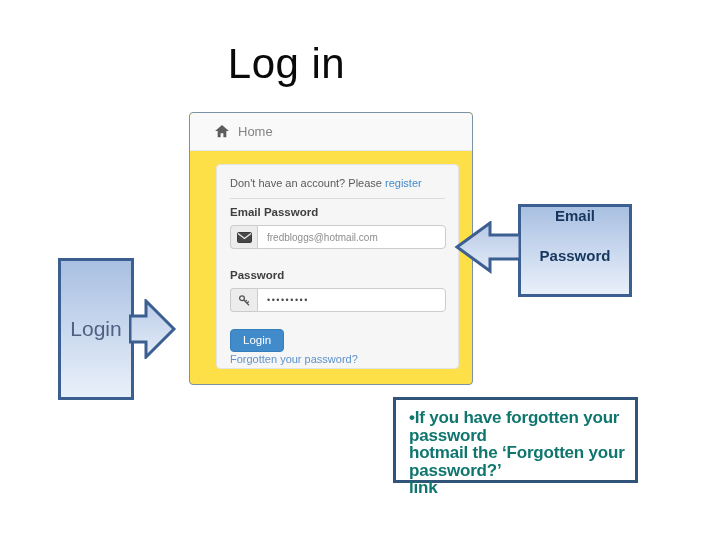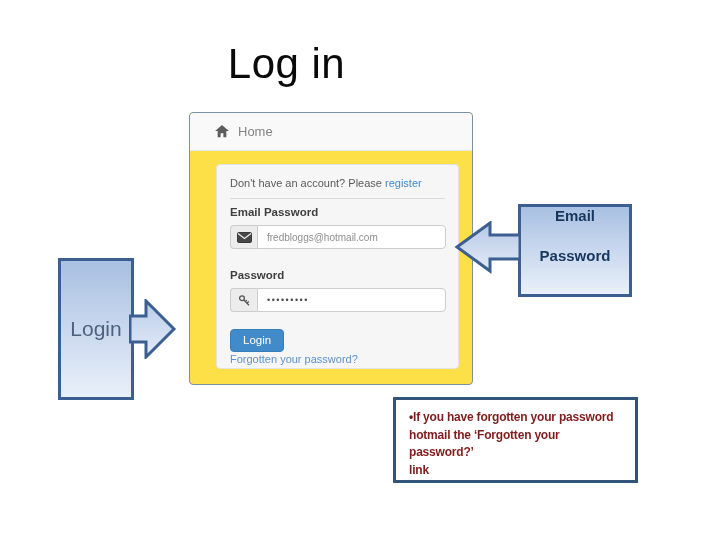--- a/index.html
+++ b/index.html
@@ -48,21 +48,21 @@
     display:flex; align-items:center; justify-content:center; }
   .callout-login .c-label { font-size:21px; color:#4d6280; }
 
   .arrow { position:absolute; z-index:5; }
   .arrow-left { left:454px; top:221px; }
   .arrow-right { left:129px; top:299px; }
 
   
   .note-box { position:absolute; left:393px; top:397px; width:245px; height:86px;
     background:#ffffff; border:3px solid #31547a; padding:9px 8px 0 13px; }
-  .note-line { font-size:12px; font-weight:bold; color:#7f1d1d; line-height:17.5px;
+  .note-line { font-size:17px; font-weight:bold; color:#0f766e; line-height:17.5px;
     letter-spacing:-0.2px; }
 </style>
 </head>
 <body>
 
 <div id="slide">
 
   <div class="slide-title">Log in</div>
 
   <div class="panel">

